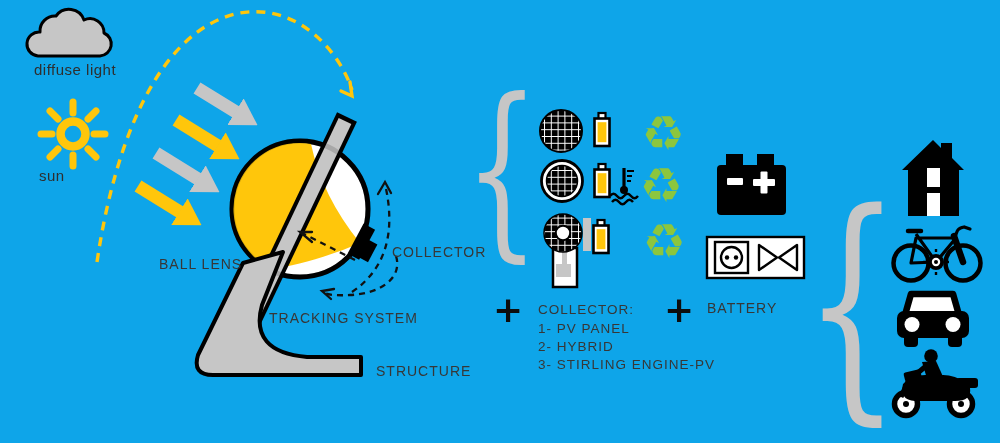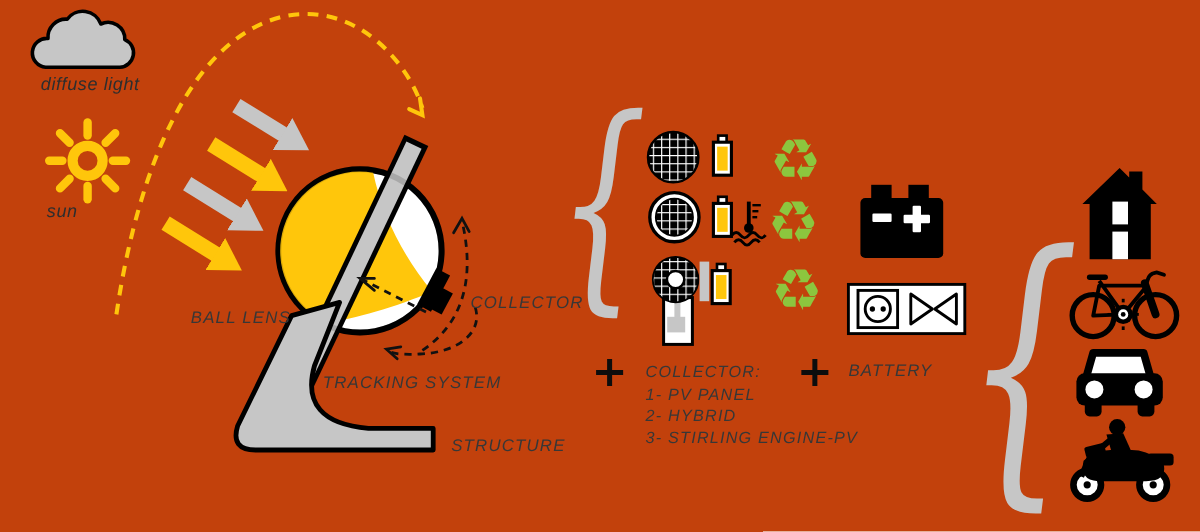--- a/index.html
+++ b/index.html
@@ -1,17 +1,17 @@
 <!DOCTYPE html>
 <html><head>
 <meta charset="utf-8">
 <style>
   html,body{margin:0;padding:0;background:#ffffff;}
-  .stage{position:relative;width:1000px;height:443px;background:#c2410c;overflow:hidden;
-         font-family:"Liberation Sans",sans-serif;font-style:italic;}
+  .stage{position:relative;width:1000px;height:443px;background:#0ea5e9;overflow:hidden;
+         font-family:"Liberation Sans",sans-serif;}
   svg{display:block;}
   text.lbl{font-family:"Liberation Sans",sans-serif;fill:#373737;letter-spacing:1px;}
   text.lbl-lc{font-family:"Liberation Sans",sans-serif;fill:#2e2e2e;letter-spacing:0.5px;}
   text.plus{font-family:"DejaVu Sans",sans-serif;font-weight:bold;fill:#0d0d0d;}
   text.recycle{font-family:"DejaVu Sans",sans-serif;fill:#8CC63E;}
   text.brace{font-family:"DejaVu Serif",serif;fill:#C6C6C6;}
 </style>
 </head>
 <body>
 

